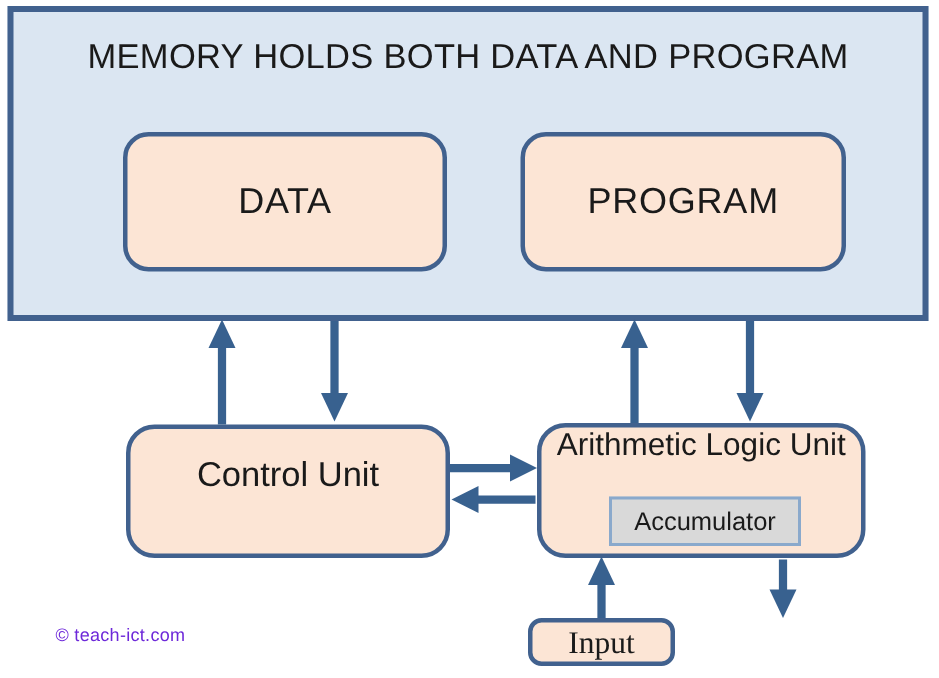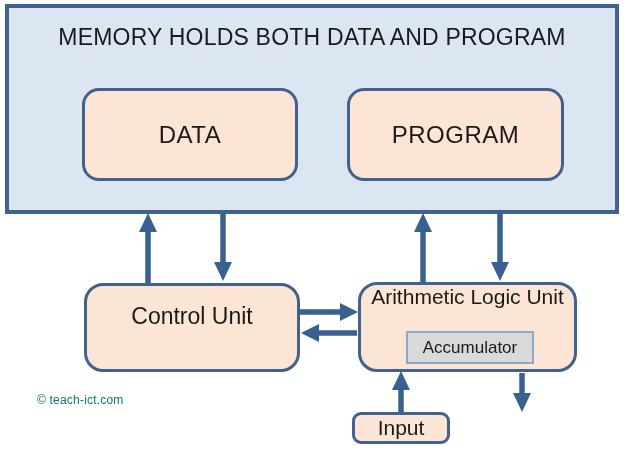--- a/index.html
+++ b/index.html
@@ -58,26 +58,26 @@
     border:2px solid var(--accumulator-border);
     display:flex;align-items:center;justify-content:center;
     font-size:17px;
   }
   .io-box{
     border-radius:9px;
     background:var(--component-fill);
     display:flex;align-items:center;justify-content:center;
     font-size:21px;
   }
-  .input-box{left:352px;top:412px;width:98px;height:32px;}
+  .input-box{left:352px;top:412px;width:98px;height:32px;font-family:Liberation Serif, serif;}
   .output-box{left:473px;top:412px;width:99px;height:32px;}
 
   .copyright{
-    position:absolute;left:37px;top:393px;
-    font-size:12px;color:#0f766e;letter-spacing:.2px;
+    position:absolute;left:37px;top:416px;
+    font-size:12px;color:#6d28d9;letter-spacing:.2px;
   }
   svg.arrow-layer{
     position:absolute;left:0;top:0;width:626px;height:452px;
     pointer-events:none;
   }
   .arrow-line{stroke:var(--arrow-color);stroke-width:5.5;}
   .arrow-head{fill:var(--arrow-color);}
 </style>
 </head>
 <body>

